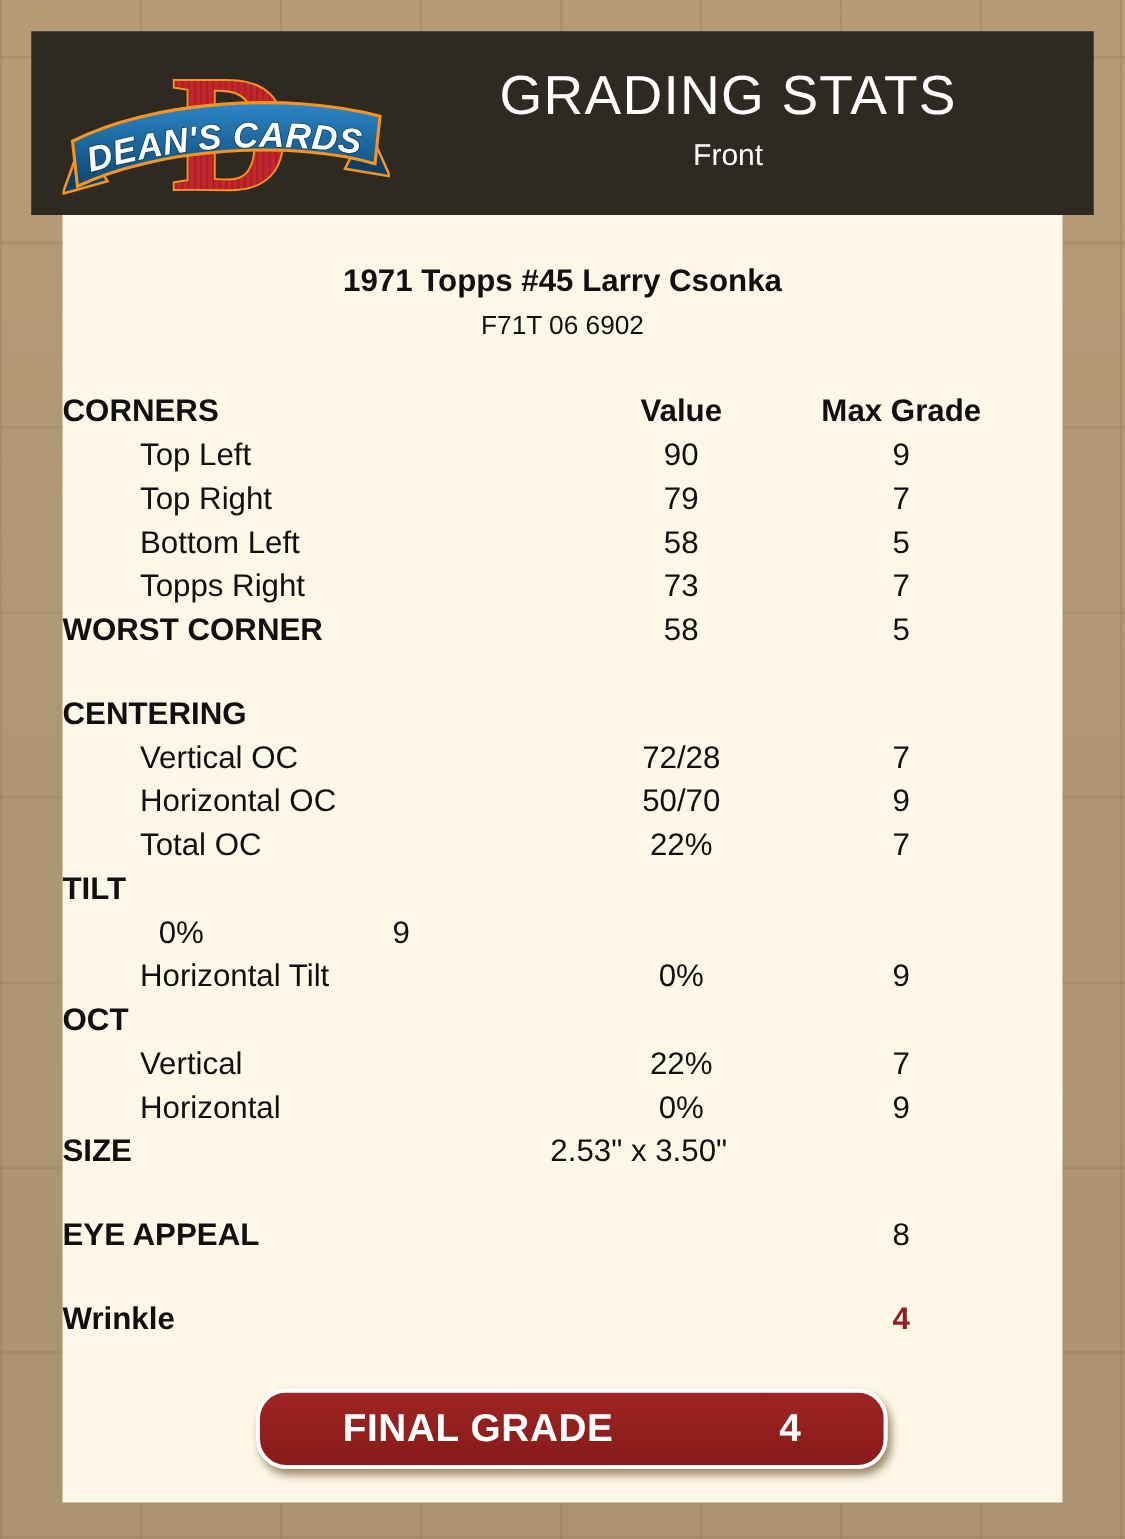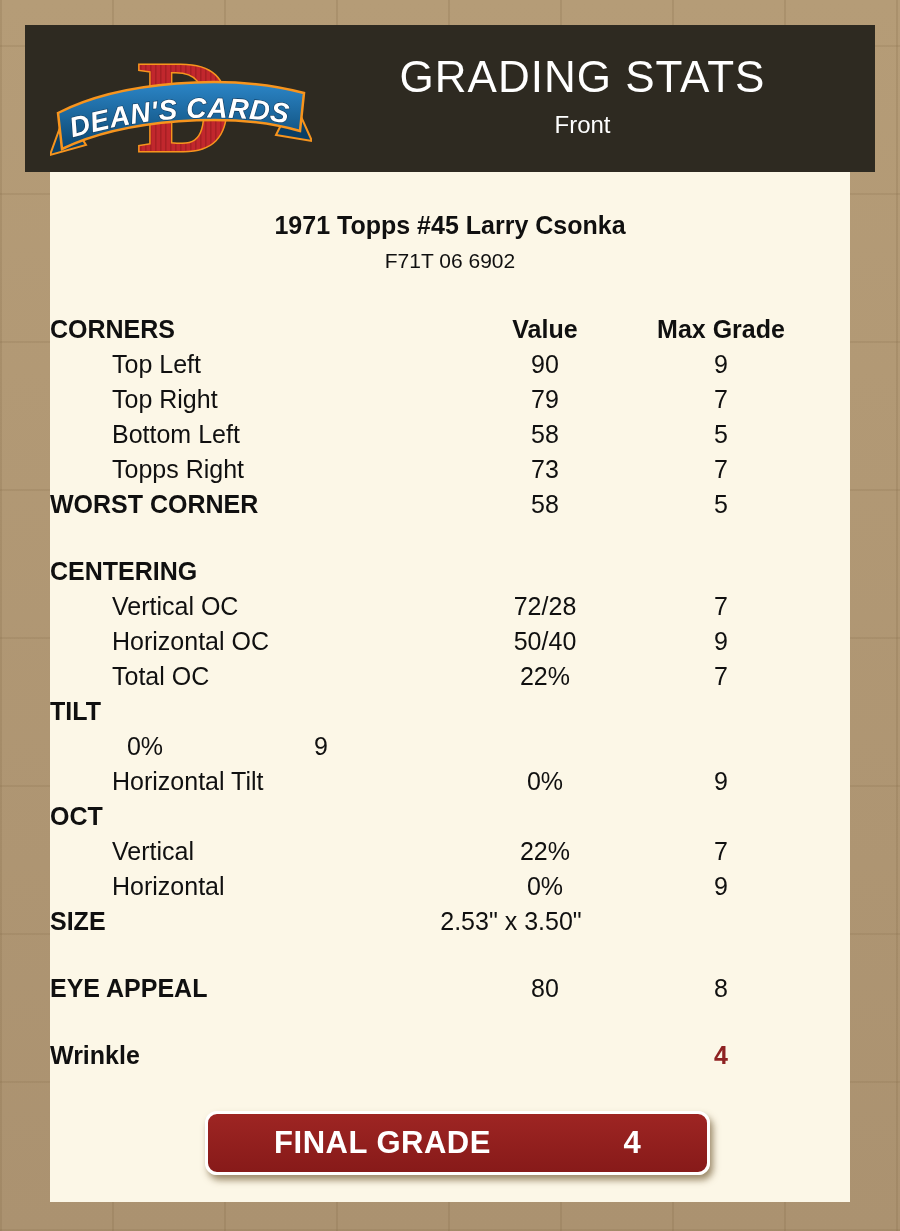--- a/index.html
+++ b/index.html
@@ -48,21 +48,21 @@
   .row.bold-label .c-label { font-weight:bold; }
   .row.gap { margin-top:32px; }
   .row.shift-value .c-value { position:relative; left:-34px; }
   .red-grade { color:#8e2222; font-weight:bold; }
 
   
   .final-grade {
     margin:38px 0 0 155px; width:505px; height:64px;
     display:flex; align-items:center;
     background:linear-gradient(#9e2523,#871a19);
-    border:3px solid #ffffff; border-radius:12px;
+    border:3px solid #ffffff; border-radius:24px;
     box-shadow:3px 5px 7px rgba(138,118,84,0.85);
     color:#ffffff; font-weight:bold; font-size:31px;
     cursor:default;
   }
   .fg-label { flex:1; text-align:center; letter-spacing:0.5px; }
   .fg-value { width:150px; text-align:center; }
 </style>
 </head>
 <body>
 
@@ -149,21 +149,21 @@
     </div>
 
     <div class="row indent">
       <span class="c-label">Vertical OC</span>
       <span class="c-value">72/28</span>
       <span class="c-max">7</span>
     </div>
 
     <div class="row indent">
       <span class="c-label">Horizontal OC</span>
-      <span class="c-value">50/40</span>
+      <span class="c-value">50/70</span>
       <span class="c-max">9</span>
     </div>
 
     <div class="row indent">
       <span class="c-label">Total OC</span>
       <span class="c-value">22%</span>
       <span class="c-max">7</span>
     </div>
 
     <div class="row bold-label">
@@ -202,21 +202,20 @@
     </div>
 
     <div class="row bold-label shift-value">
       <span class="c-label">SIZE</span>
       <span class="c-value">2.53" x 3.50"</span>
       <span class="c-max"></span>
     </div>
 
     <div class="row bold-label gap">
       <span class="c-label">EYE APPEAL</span>
-      <span class="c-value">80</span>
       <span class="c-max">8</span>
     </div>
 
     <div class="row bold-label gap">
       <span class="c-label">Wrinkle</span>
       <span class="c-value"></span>
       <span class="c-max red-grade">4</span>
     </div>
 
   </div>

